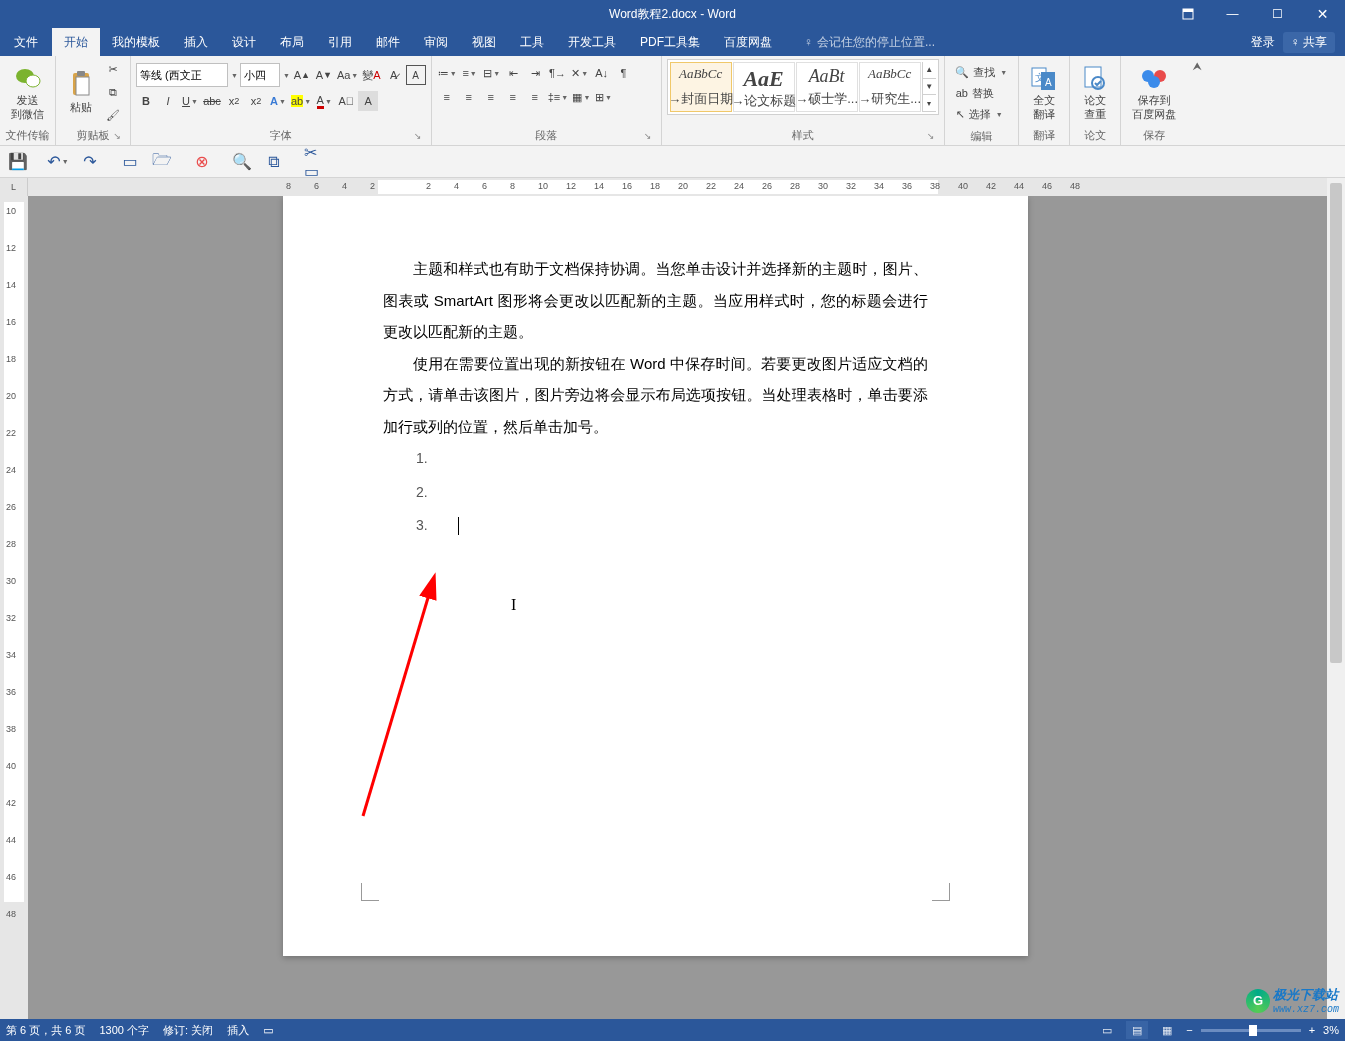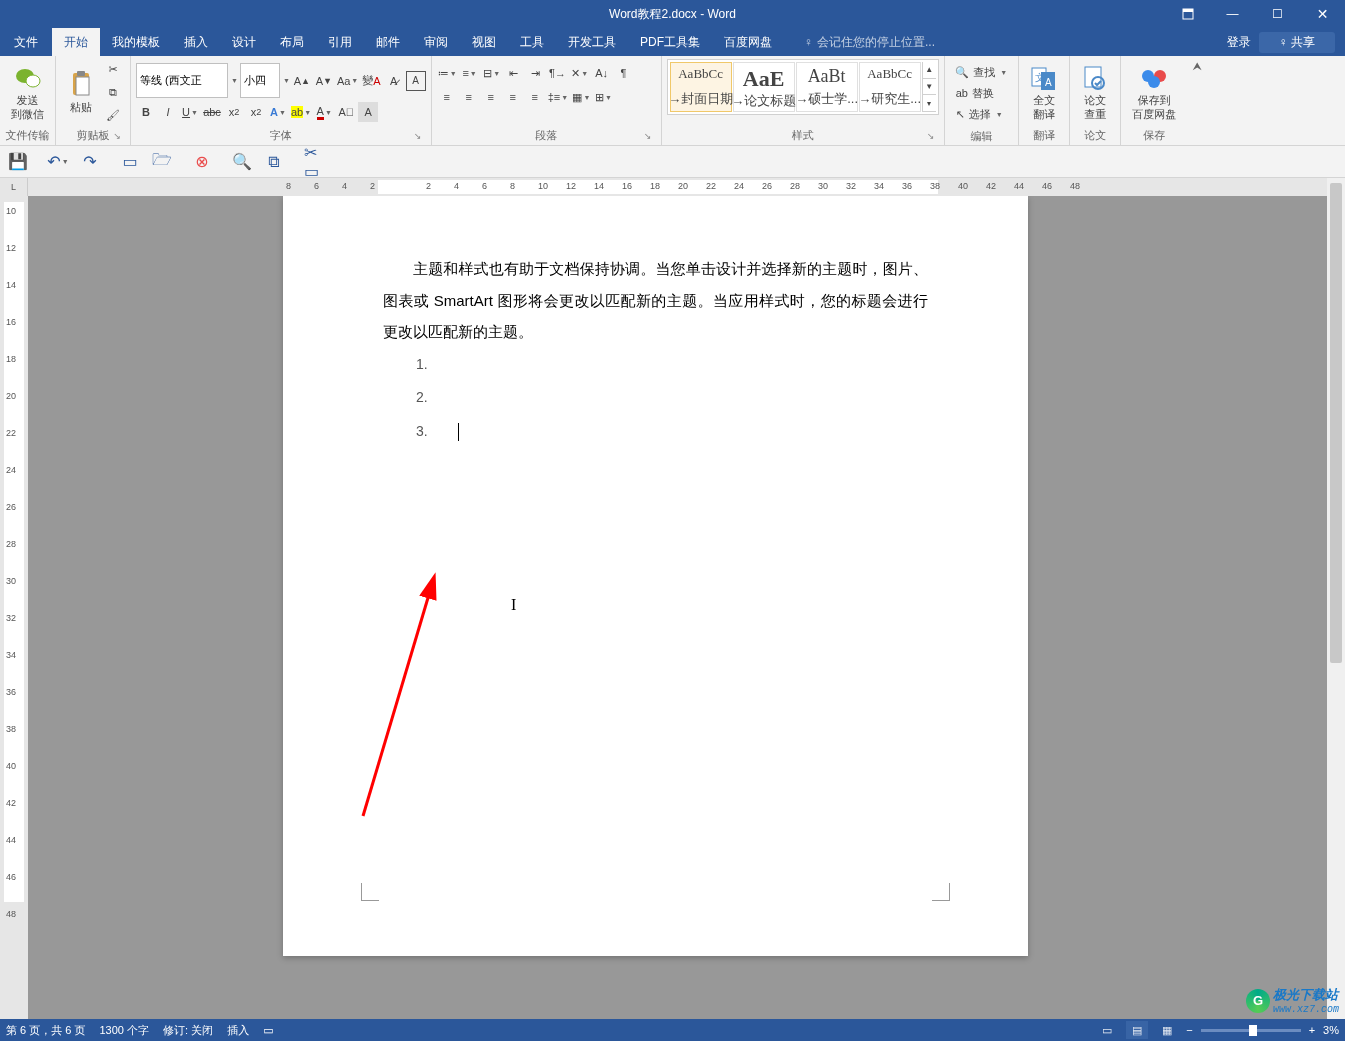--- a/index.html
+++ b/index.html
@@ -13,39 +13,39 @@
 .titlebar .winbtns .close { font-size: 14px; }
 .titlebar .winbtns .ico svg { width: 12px; height: 12px; }
 
 
 .menubar { height: 28px; background: #2b579a; color: #fff; display: flex; align-items: center; font-size: 12px; }
 .menubar .tab { padding: 0 12px; height: 28px; display: flex; align-items: center; cursor: pointer; }
 .menubar .tab.active { background: #f3f3f3; color: #2b579a; }
 .menubar .tab.file { padding: 0 14px; }
 .menubar .tell { margin-left: 20px; opacity: .7; display: flex; align-items: center; gap: 4px; }
 .menubar .right { margin-left: auto; display: flex; align-items: center; gap: 8px; padding-right: 10px; }
-.menubar .share { background: #3b67a8; border-radius: 3px; padding: 2px 20px; }
+.menubar .share { background: #3b67a8; border-radius: 3px; padding: 2px 8px; }
 
 
 .ribbon { height: 90px; background: #f3f3f3; display: flex; border-bottom: 1px solid #d4d4d4; font-size: 11px; color: #444; }
 .group { border-right: 1px solid #d4d4d4; display: flex; flex-direction: column; position: relative; padding: 3px 5px 0; }
 .group .gcontent { flex: 1; display: flex; }
 .group .glabel { text-align: center; font-size: 11px; color: #666; padding: 2px 0; position: relative; }
 .group .launcher { position: absolute; right: 2px; bottom: 2px; width: 12px; height: 12px; font-size: 9px; color: #888; }
 .bigbtn { display: flex; flex-direction: column; align-items: center; justify-content: center; padding: 2px 6px; gap: 2px; min-width: 40px; }
 .bigbtn .ico { width: 28px; height: 28px; display: flex; align-items: center; justify-content: center; }
 .bigbtn .lbl { font-size: 11px; text-align: center; line-height: 1.2; }
 .col { display: flex; flex-direction: column; gap: 3px; justify-content: center; padding: 0 2px; }
 .row { display: flex; align-items: center; gap: 2px; }
 .smbtn { min-width: 20px; height: 20px; display: flex; align-items: center; justify-content: center; border: 1px solid transparent; }
 .dd { font-size: 7px; margin-left: 1px; color: #666; }
-input.combo { height: 35px; border: 1px solid #c0c0c0; background: #fff; font-size: 11px; padding: 0 3px; }
+input.combo { height: 24px; border: 1px solid #c0c0c0; background: #fff; font-size: 11px; padding: 0 3px; }
 .styles-gallery { display: flex; gap: 1px; border: 1px solid #d0d0d0; background: #fff; height: 56px; padding: 2px; }
 .style-item { width: 62px; border: 1px solid #e0e0e0; display: flex; flex-direction: column; align-items: center; justify-content: space-between; padding: 3px 2px; }
-.style-item .preview { font-family: "SimSun", serif; }
+.style-item .preview { font-family: "SimSun", serif; font-style: italic; }
 .style-item .slabel { font-size: 13px; color: #444; white-space: nowrap; overflow: hidden; }
 .style-item.sel { border-color: #f0c869; background: #fdf4e3; }
 .styles-gallery .navcol { width: 14px; display: flex; flex-direction: column; border-left: 1px solid #d0d0d0;}
 .styles-gallery .navcol div { flex:1; display:flex; align-items:center; justify-content:center; font-size:8px; border-bottom:1px solid #d0d0d0;}
 .editrow { display:flex; align-items:center; gap:4px; font-size:11px; height:18px;}
 
 
 .qat { height: 32px; background: #f3f3f3; border-bottom: 1px solid #d4d4d4; display: flex; align-items: center; padding: 0 8px; gap: 20px; }
 .qat .qbtn { width: 20px; height: 20px; display: flex; align-items: center; justify-content: center; color: #2b579a; }
 
@@ -455,20 +455,21 @@
     <div class="tick" style="top: 639px;">44</div>
     <div class="tick" style="top: 676px;">46</div>
     <div class="tick" style="top: 713px;">48</div>
   </div>
 
 <div class="docwrap" style="background:#888;">
   <div style="position:absolute; inset:0; background:#989898;"></div>
   <div class="page">
     <div class="content">
       <p>主题和样式也有助于文档保持协调。当您单击设计并选择新的主题时，图片、图表或 SmartArt 图形将会更改以匹配新的主题。当应用样式时，您的标题会进行更改以匹配新的主题。</p>
+      <p>使用在需要位置出现的新按钮在 Word 中保存时间。若要更改图片适应文档的方式，请单击该图片，图片旁边将会显示布局选项按钮。当处理表格时，单击要添加行或列的位置，然后单击加号。</p>
       <ol>
         <li>1.</li>
         <li>2.</li>
         <li><span>3.</span><span class="cursor"></span></li>
       </ol>
     </div>
     <div class="crop bl"></div>
     <div class="crop br"></div>
   </div>
 

